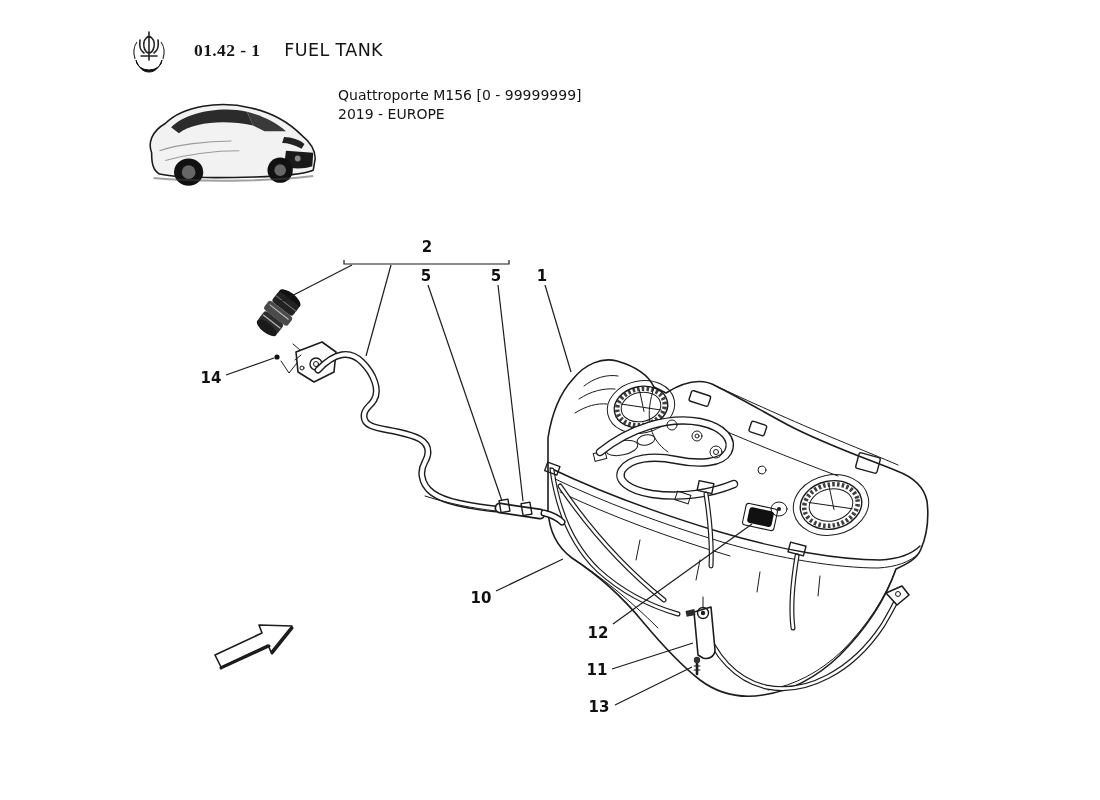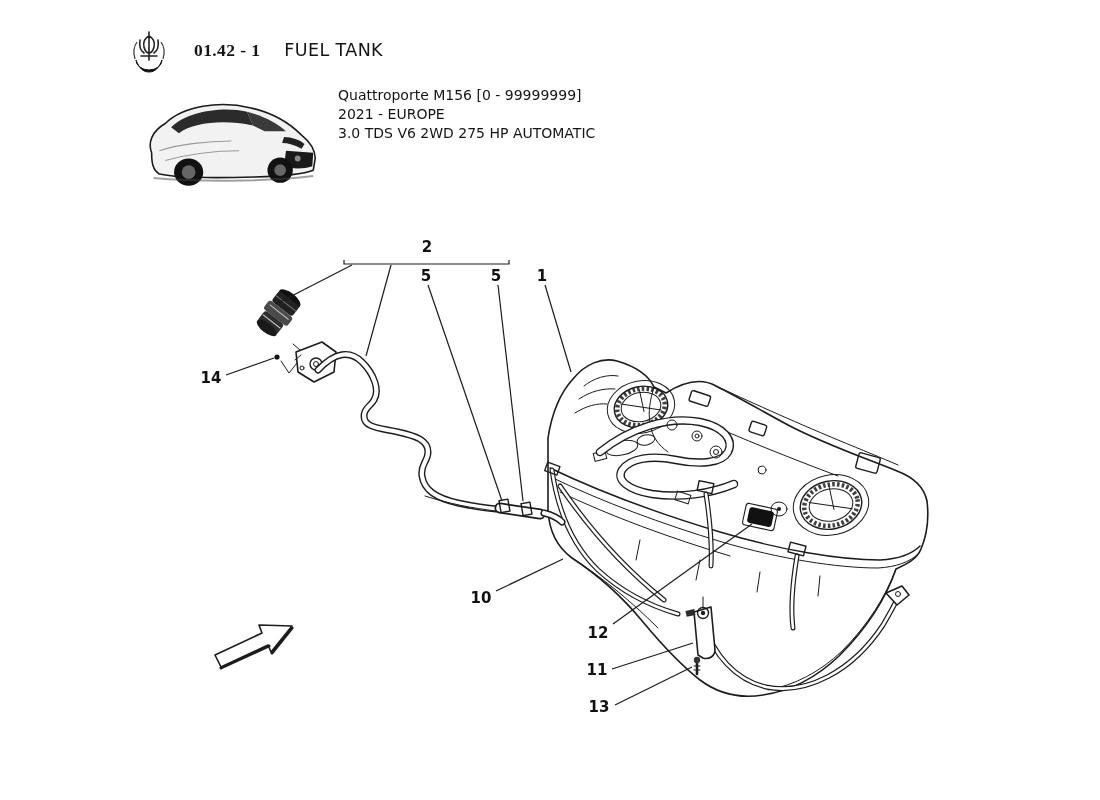--- a/index.html
+++ b/index.html
@@ -56,22 +56,21 @@
     <ellipse cx="52" cy="82" rx="15" ry="14" fill="#111"></ellipse>
     <ellipse cx="52" cy="82" rx="7" ry="7" fill="#666"></ellipse>
     <ellipse cx="146" cy="80" rx="13" ry="13" fill="#111"></ellipse>
     <ellipse cx="146" cy="80" rx="6" ry="6" fill="#666"></ellipse>
     <path d="M22 60 C 40 54 70 50 96 50 M28 70 C 50 64 80 60 104 60" fill="none" stroke="#9a9a9a" stroke-width="1.2"></path>
     <path d="M16 88 C 60 92 130 92 180 86" fill="none" stroke="#444" stroke-width="2" opacity=".5"></path>
   </svg>
 
   <div class="veh-info">
     <div>Quattroporte M156 [0 - 99999999]</div>
-    <div>2021 - EUROPE</div>
-    <div>3.0 TDS V6 2WD 275 HP AUTOMATIC</div>
+    <div>2019 - EUROPE</div>
   </div>
 
   <svg class="diagram" viewBox="0 0 1100 800">
 
     <g>
       <path class="fillw" d="M573 379 C 585 364 602 357 617 361 C 634 366 648 374 654 387 L 666 393 C 685 381 702 378 716 386 C 738 397 762 411 788 425 C 822 443 862 457 897 471 C 913 477 924 487 927 501 C 929 518 927 535 921 549 C 917 559 907 564 896 569 C 886 598 866 629 839 656 C 816 678 790 691 763 695 C 738 699 716 692 700 680 C 682 666 663 646 643 622 C 620 594 595 573 572 558 C 557 547 549 530 548 510 L 548 438 C 552 412 561 392 573 379 Z"></path>
 
       <path class="lnt" d="M654 387 C 650 400 648 412 650 424 C 652 436 658 445 668 452"></path>
       <path class="lnt" d="M584 386 C 594 378 607 374 618 376 M579 399 C 591 391 604 388 615 389 M575 413 C 586 406 597 403 607 404"></path>
 

